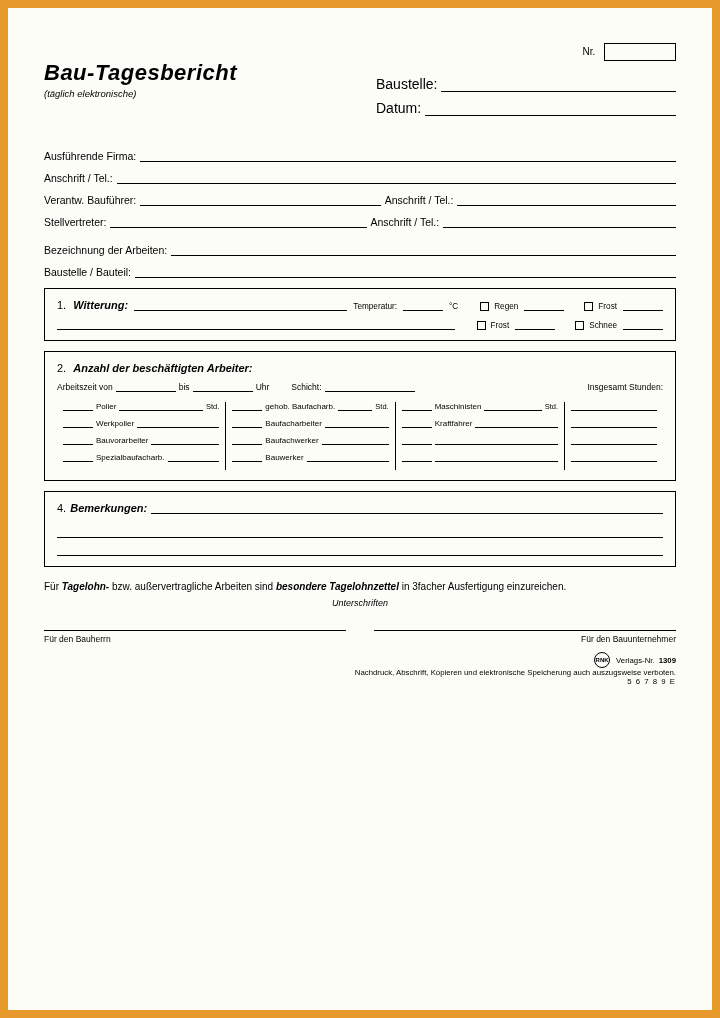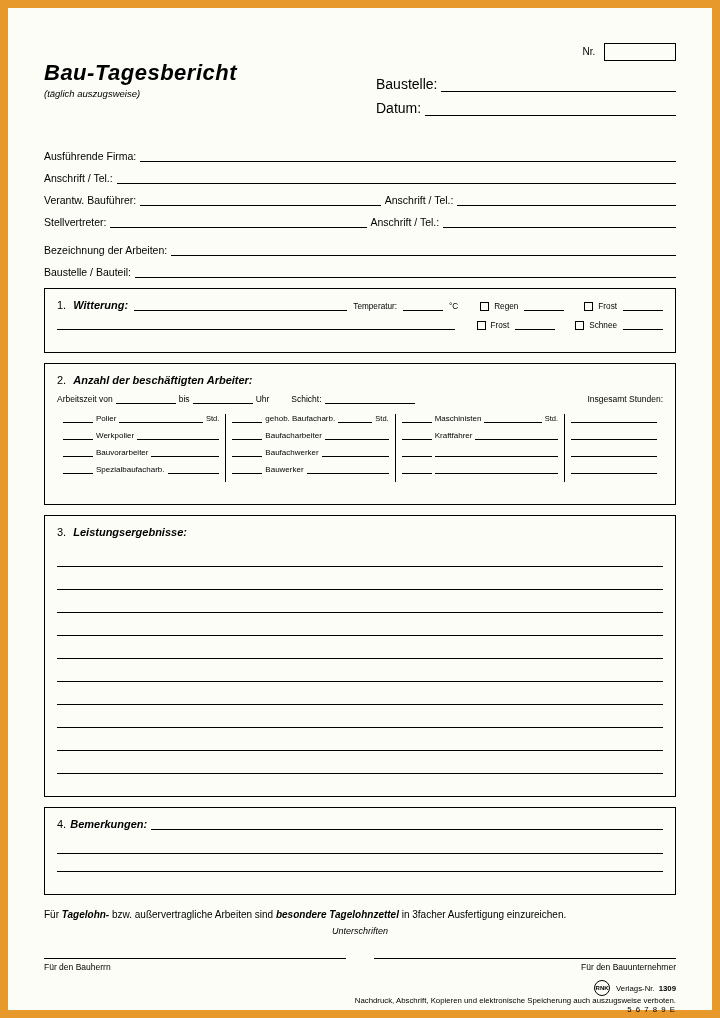--- a/index.html
+++ b/index.html
@@ -35,21 +35,21 @@
   .lbl-line .lbl { white-space:nowrap; margin-right:4px; }
   .lbl-line .uline { flex:1; border-bottom:1px solid #000; height:12px; }
   .meta-block { margin-top:26px; font-size:10.5px; }
   .meta-row { display:flex; align-items:flex-end; margin-bottom:10px; }
   .meta-row .lbl { white-space:nowrap; margin-right:4px; }
   .meta-row .uline { flex:1; border-bottom:1px solid #000; height:12px; }
   .meta-row .mid { white-space:nowrap; margin:0 4px; }
 
   .boxed {
     border:1px solid #000;
-    padding:10px 12px 22px 12px;
+    padding:10px 12px 10px 12px;
     margin-top:10px;
   }
   .sec-title { font-size:11px; margin-bottom:6px; }
   .sec-title .n { font-weight:normal; margin-right:4px; }
   .sec-title .t { font-style:italic; font-weight:bold; }
 
   
   .s1-line1 { display:flex; align-items:flex-end; gap:6px; font-size:8.2px; }
   .s1-line1 .u { border-bottom:1px solid #000; height:11px; }
   .cb { display:inline-block; width:9px; height:9px; border:1px solid #000; margin-right:3px; vertical-align:middle; }
@@ -97,21 +97,21 @@
 <div class="sheet">
 
   <div class="nr-row">
     <span>Nr.</span>
     <span class="box"></span>
   </div>
 
   <div class="title-block">
     <div class="title-left">
       <h1>Bau-Tagesbericht</h1>
-      <div class="sub">(täglich auszugsweise)</div>
+      <div class="sub">(täglich elektronische)</div>
     </div>
     <div class="title-right">
       <div class="lbl-line">
         <span class="lbl">Baustelle:</span>
         <span class="uline"></span>
       </div>
       <div class="lbl-line">
         <span class="lbl">Datum:</span>
         <span class="uline"></span>
       </div>
@@ -285,38 +285,20 @@
         <div class="s2-item">
             <span class="post"></span>
           </div>
         <div class="s2-item">
             <span class="post"></span>
           </div>
       </div>
     </div>
   </div>
 
-  <div class="boxed s3">
-    <div class="sec-title">
-      <span class="n">3.</span>
-      <span class="t">Leistungsergebnisse:</span>
-    </div>
-    <div class="lines">
-      <div class="ln"></div>
-      <div class="ln"></div>
-      <div class="ln"></div>
-      <div class="ln"></div>
-      <div class="ln"></div>
-      <div class="ln"></div>
-      <div class="ln"></div>
-      <div class="ln"></div>
-      <div class="ln"></div>
-      <div class="ln"></div>
-    </div>
-  </div>
 
   <div class="boxed s4">
     <div class="sec-title">
       <span class="n">4.</span>
       <span class="t">Bemerkungen:</span>
       <span class="u"></span>
     </div>
     <div class="lines">
       <div class="ln" style="height:18px"></div>
       <div class="ln" style="height:18px"></div>

